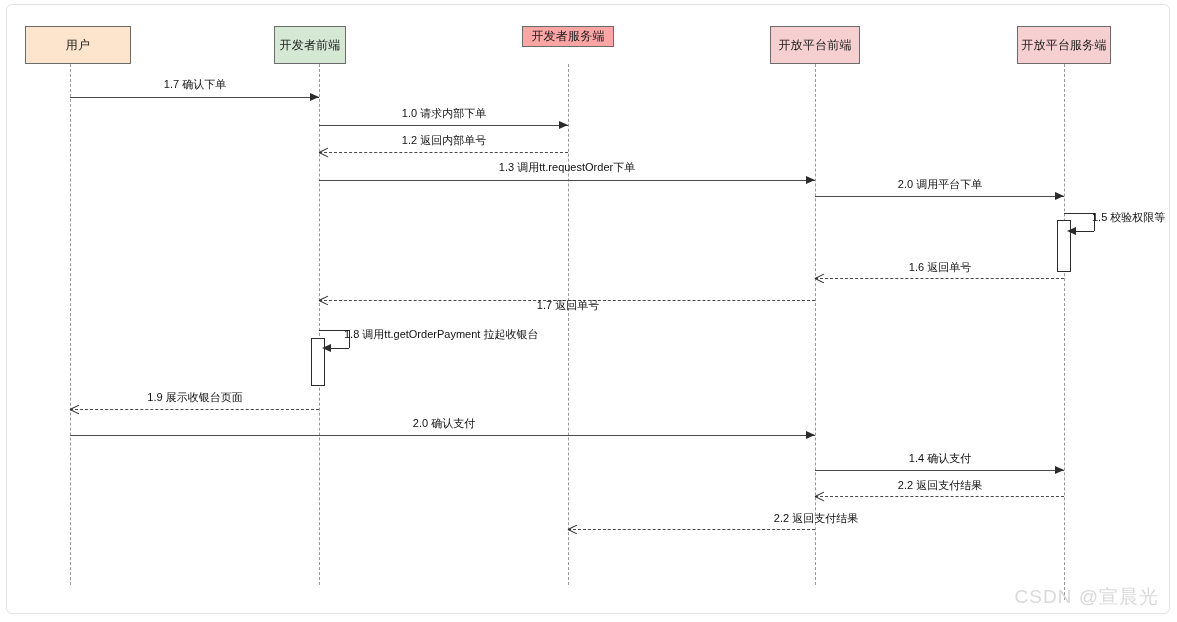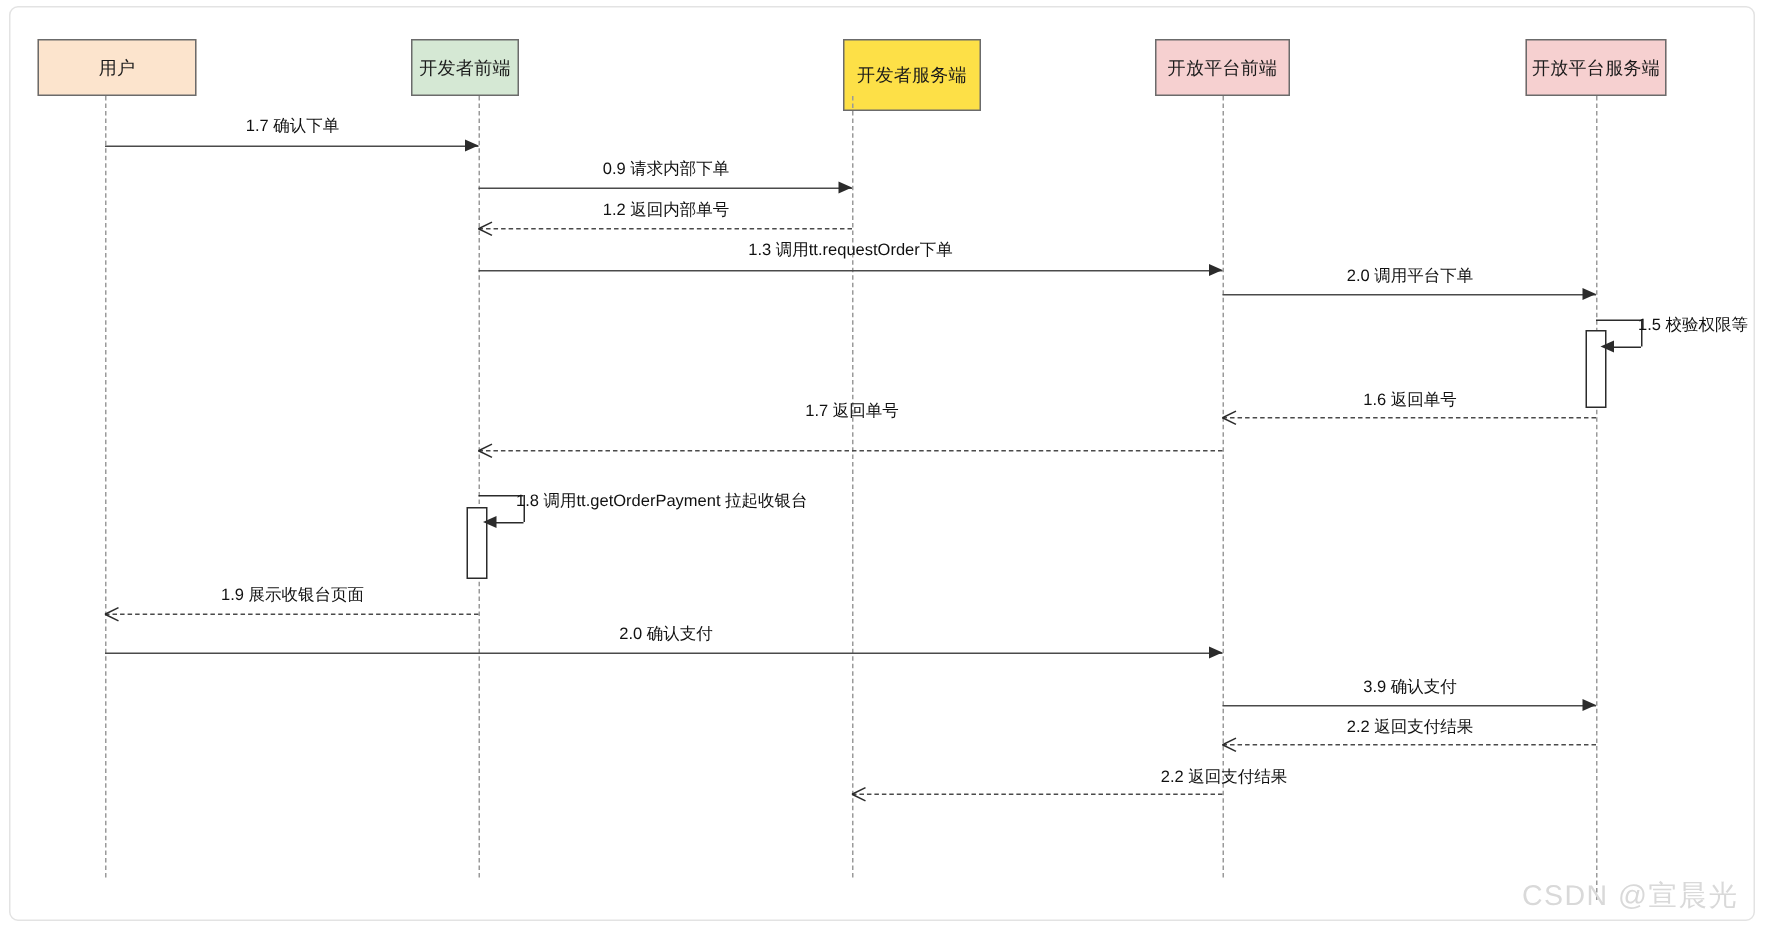--- a/index.html
+++ b/index.html
@@ -141,21 +141,21 @@
 
   <div id="participants-layer">
       <div class="participant" style="left: 25px; top: 26px; width: 106px; height: 38px; background: rgb(252, 228, 205);">
         <span>用户</span>
       </div>
       <div class="lifeline" style="left: 70px; top: 64px; height: 521px;"></div>
       <div class="participant" style="left: 274px; top: 26px; width: 72px; height: 38px; background: rgb(213, 232, 212);">
         <span>开发者前端</span>
       </div>
       <div class="lifeline" style="left: 319px; top: 64px; height: 521px;"></div>
-      <div class="participant" style="left: 522px; top: 26px; width: 92px; height: 48px; background: #fde047; margin-left: 40px;">
+      <div class="participant" style="left: 522px; top: 26px; width: 92px; height: 21px; background: #fca5a5;">
         <span>开发者服务端</span>
       </div>
       <div class="lifeline" style="left: 568px; top: 64px; height: 521px;"></div>
       <div class="participant" style="left: 770px; top: 26px; width: 90px; height: 38px; background: rgb(246, 208, 208);">
         <span>开放平台前端</span>
       </div>
       <div class="lifeline" style="left: 815px; top: 64px; height: 521px;"></div>
       <div class="participant" style="left: 1017px; top: 26px; width: 94px; height: 38px; background: rgb(246, 208, 208);">
         <span>开放平台服务端</span>
       </div>
@@ -166,55 +166,55 @@
       <div class="activation" style="left: 1057px; top: 220px; width: 14px; height: 52px;"></div>
       <div class="activation" style="left: 311px; top: 338px; width: 14px; height: 48px;"></div>
     </div>
 
   <div id="messages-layer">
       <div class="msg-line" style="left: 70px; top: 97px; width: 249px;"></div>
       <div class="arrowhead right solid" style="left: 310px; top: 93px;"></div>
       <div class="msg-label center" style="left: 195px; top: 78px;">1.7 确认下单</div>
       <div class="msg-line" style="left: 319px; top: 125px; width: 249px;"></div>
       <div class="arrowhead right solid" style="left: 559px; top: 121px;"></div>
-      <div class="msg-label center" style="left: 444px; top: 107px;">0.9 请求内部下单</div>
+      <div class="msg-label center" style="left: 444px; top: 107px;">1.0 请求内部下单</div>
       <div class="msg-line dashed" style="left: 319px; top: 152px; width: 249px;"></div>
       <div class="arrowhead left open" style="left: 319px; top: 147px;"></div>
       <div class="msg-label center" style="left: 444px; top: 134px;">1.2 返回内部单号</div>
       <div class="msg-line" style="left: 319px; top: 180px; width: 496px;"></div>
       <div class="arrowhead right solid" style="left: 806px; top: 176px;"></div>
       <div class="msg-label center" style="left: 567px; top: 161px;">1.3 调用tt.requestOrder下单</div>
       <div class="msg-line" style="left: 815px; top: 196px; width: 249px;"></div>
       <div class="arrowhead right solid" style="left: 1055px; top: 192px;"></div>
       <div class="msg-label center" style="left: 940px; top: 178px;">2.0 调用平台下单</div>
       <div class="self-top" style="left: 1064px; top: 213px; width: 30px;"></div>
       <div class="self-right" style="left: 1094px; top: 213px; height: 18px;"></div>
       <div class="self-bottom" style="left: 1070px; top: 231px; width: 24px;"></div>
       <div class="arrowhead left solid" style="left: 1067px; top: 227px;"></div>
       <div class="msg-label center" style="left: 1092px; top: 211px; transform: none; text-align: center;">1.5 校验权限等</div>
       <div class="msg-line dashed" style="left: 815px; top: 278px; width: 249px;"></div>
       <div class="arrowhead left open" style="left: 815px; top: 273px;"></div>
       <div class="msg-label center" style="left: 940px; top: 261px;">1.6 返回单号</div>
       <div class="msg-line dashed" style="left: 319px; top: 300px; width: 496px;"></div>
       <div class="arrowhead left open" style="left: 319px; top: 295px;"></div>
-      <div class="msg-label center" style="left: 568px; top: 268px;">1.7 返回单号</div>
+      <div class="msg-label center" style="left: 568px; top: 299px;">1.7 返回单号</div>
       <div class="self-top" style="left: 319px; top: 330px; width: 30px;"></div>
       <div class="self-right" style="left: 349px; top: 330px; height: 18px;"></div>
       <div class="self-bottom" style="left: 325px; top: 348px; width: 24px;"></div>
       <div class="arrowhead left solid" style="left: 322px; top: 344px;"></div>
       <div class="msg-label center" style="left: 344px; top: 328px; transform: none; text-align: center;">1.8 调用tt.getOrderPayment 拉起收银台</div>
       <div class="msg-line dashed" style="left: 70px; top: 409px; width: 249px;"></div>
       <div class="arrowhead left open" style="left: 70px; top: 404px;"></div>
       <div class="msg-label center" style="left: 195px; top: 391px;">1.9 展示收银台页面</div>
       <div class="msg-line" style="left: 70px; top: 435px; width: 745px;"></div>
       <div class="arrowhead right solid" style="left: 806px; top: 431px;"></div>
       <div class="msg-label center" style="left: 444px; top: 417px;">2.0 确认支付</div>
       <div class="msg-line" style="left: 815px; top: 470px; width: 249px;"></div>
       <div class="arrowhead right solid" style="left: 1055px; top: 466px;"></div>
-      <div class="msg-label center" style="left: 940px; top: 452px;">3.9 确认支付</div>
+      <div class="msg-label center" style="left: 940px; top: 452px;">1.4 确认支付</div>
       <div class="msg-line dashed" style="left: 815px; top: 496px; width: 249px;"></div>
       <div class="arrowhead left open" style="left: 815px; top: 491px;"></div>
       <div class="msg-label center" style="left: 940px; top: 479px;">2.2 返回支付结果</div>
       <div class="msg-line dashed" style="left: 568px; top: 529px; width: 247px;"></div>
       <div class="arrowhead left open" style="left: 568px; top: 524px;"></div>
       <div class="msg-label center" style="left: 816px; top: 512px;">2.2 返回支付结果</div>
     </div>
 
   <div id="watermark">CSDN @宣晨光</div>
 </div>

